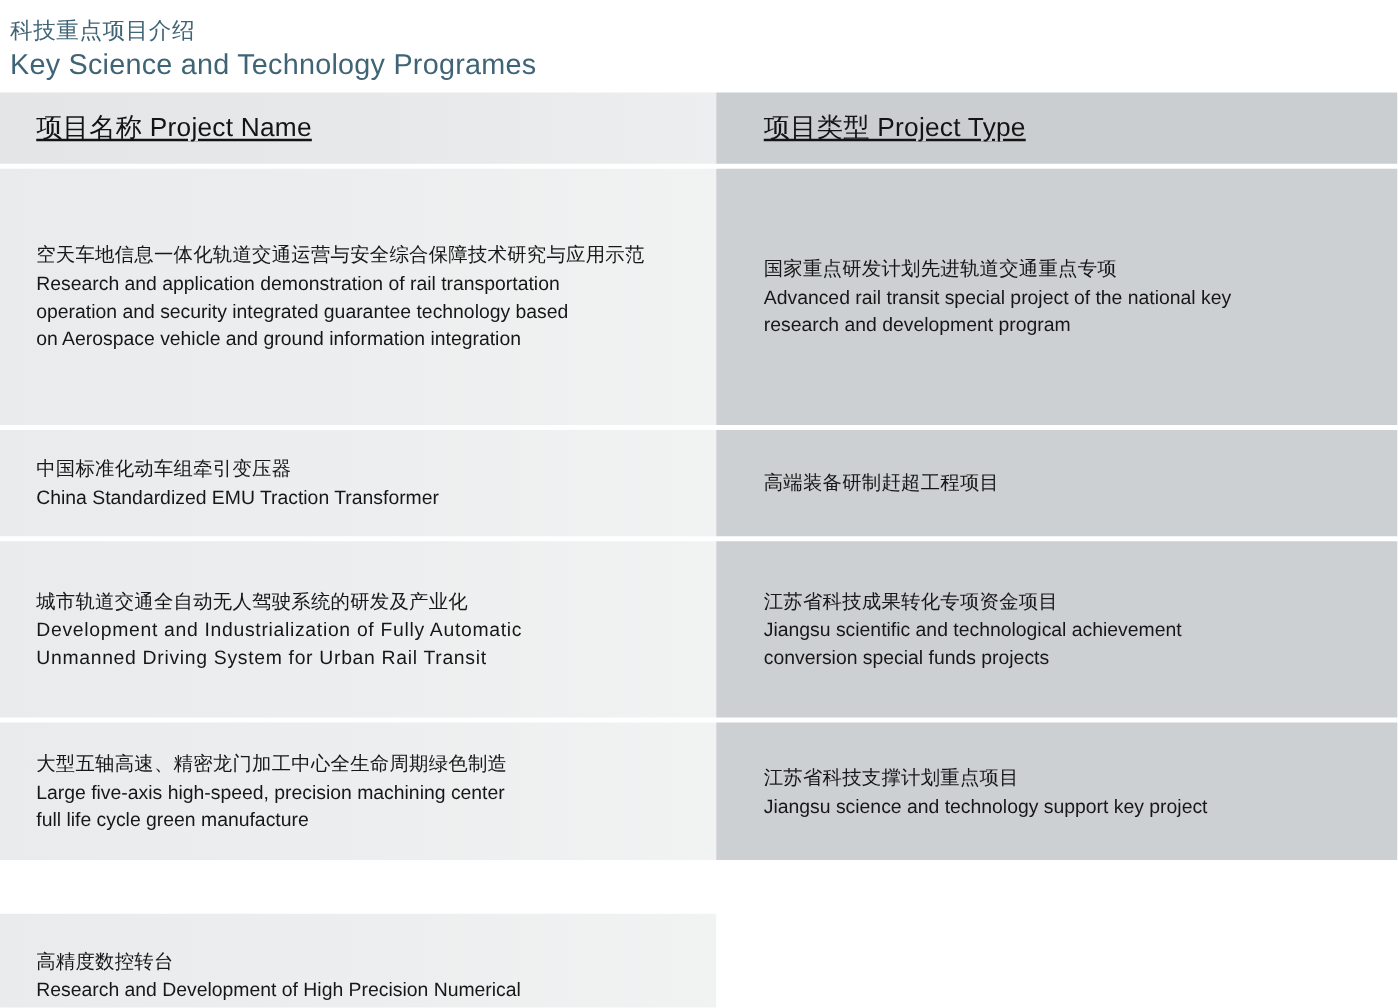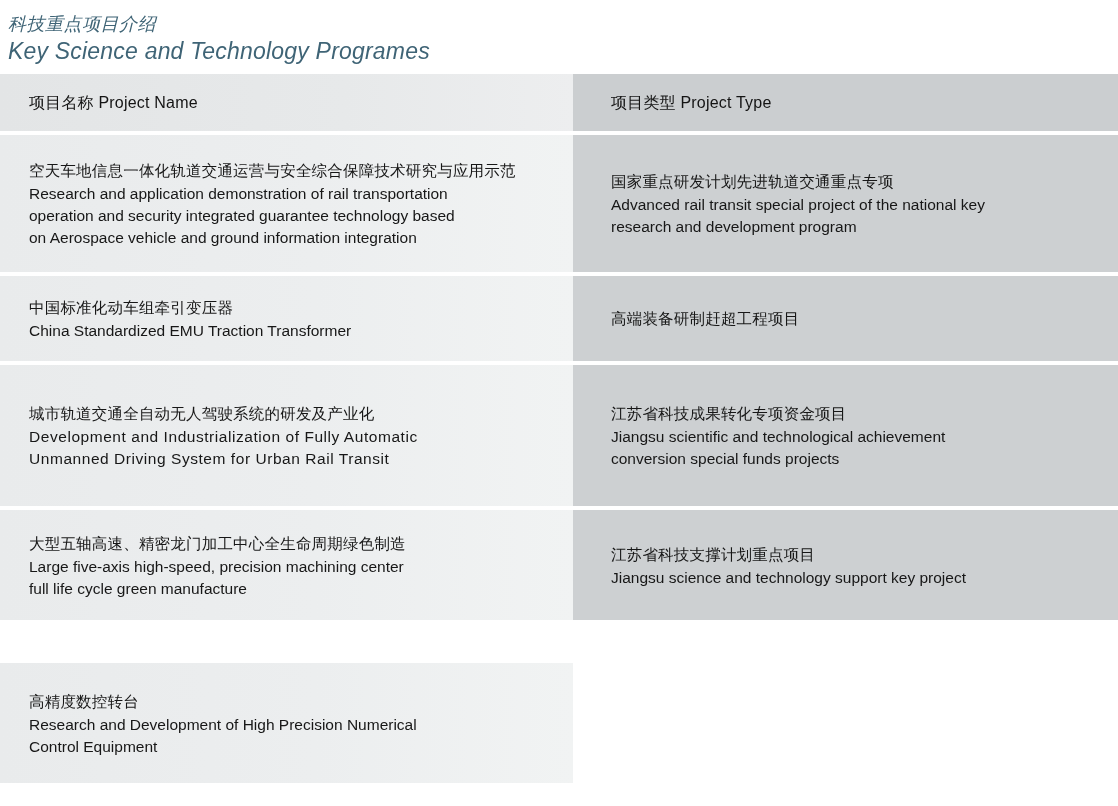--- a/index.html
+++ b/index.html
@@ -13,21 +13,20 @@
     font-family: "Liberation Sans", "DejaVu Sans", sans-serif;
     -webkit-font-smoothing: antialiased;
     overflow: hidden;
   }
 
   
   .title-block {
     padding: 12px 8px 0 8px;
     height: 74px;
     box-sizing: border-box;
-    font-style: italic;
   }
   .title-cn {
     font-size: 18px;
     line-height: 24px;
     color: #3f6476;
     letter-spacing: 0.5px;
     white-space: nowrap;
   }
   .title-en {
     font-size: 23px;
@@ -71,43 +70,44 @@
 
   
   .row-header .cell-left {
     background: linear-gradient(to right, #e3e5e6 0%, #e7e9ea 60%, #edeeef 100%);
   }
   .row-header .cell-right {
     background: #cbced0;
   }
 
   .hdr-text {
-    font-size: 16px;
+    font-size: 21px;
     color: #141414;
     line-height: 22px;
     letter-spacing: 0.2px;
     white-space: nowrap;
+    text-decoration: underline;
   }
 
   .cn-line {
     font-size: 15.5px;
     line-height: 25px;
     color: #171717;
     letter-spacing: 0.2px;
   }
   .en-line {
     font-size: 15.5px;
     line-height: 22px;
     color: #171717;
   }
   .en-wide { letter-spacing: 0.55px; }
 
   
   .row-header { height: 57px; }
-  .row-1 { height: 137px; }
+  .row-1 { height: 205px; }
   .row-2 { height: 85px; }
   .row-3 { height: 141px; }
   .row-4 { height: 110px; }
   .row-5 { height: 120px; margin-bottom: 0; margin-top: 43px; }
 </style>
 </head>
 <body>
 
 <div class="title-block">
   <div class="title-cn">科技重点项目介绍</div>

